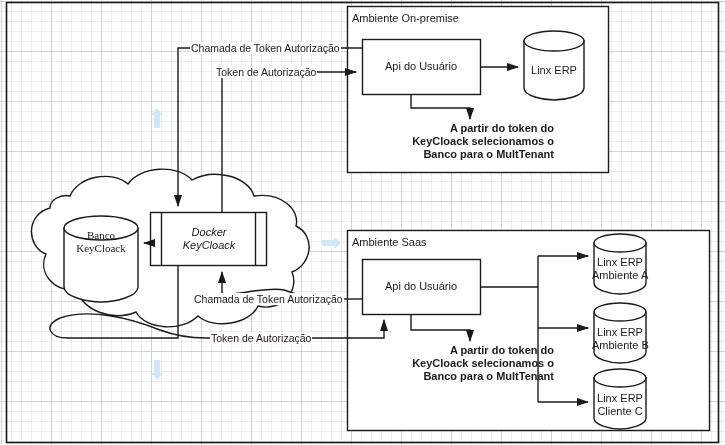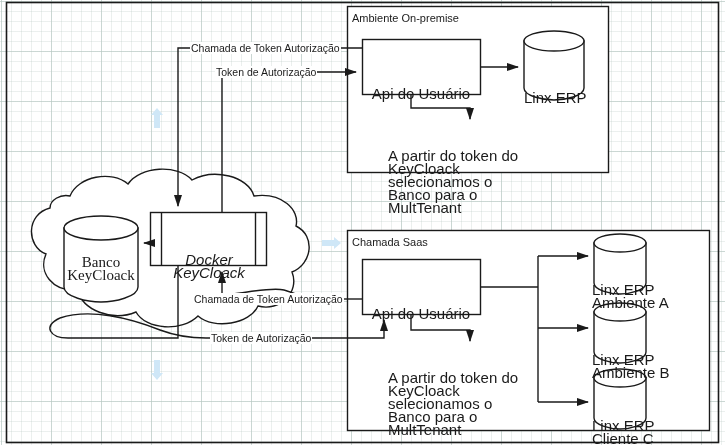--- a/index.html
+++ b/index.html
@@ -25,31 +25,31 @@
   }
   #svg-layer {
     position: absolute;
     top: 0;
     left: 0;
     width: 725px;
     height: 445px;
   }
   .lbl {
     position: absolute;
-    font-size: 15px;
+    font-size: 11px;
     color: #1a1a1a;
     line-height: 13px;
     text-align: center;
     white-space: nowrap;
     pointer-events: none;
-    margin-top: 27px;
   }
   .lbl.ml {
     white-space: normal;
-    text-align: left;
+    text-align: right;
+    font-weight: bold;
   }
   .edge-lbl {
     position: absolute;
     font-size: 10.5px;
     color: #1a1a1a;
     background: #ffffff;
     padding: 0 1px;
     line-height: 12px;
     white-space: nowrap;
   }
@@ -182,21 +182,21 @@
     </g>
     <g>
       <path d="M 157 380 L 151 373 L 154 373 L 154 360 L 160 360 L 160 373 L 163 373 Z" fill="#cfe7f7"></path>
     </g>
     <g>
       <path d="M 341 243 L 334 249 L 334 246 L 322 246 L 322 240 L 334 240 L 334 237 Z" fill="#cfe7f7"></path>
     </g>
   </svg>
 
   <div class="grp-title" style="left:352px; top:12px;">Ambiente On-premise</div>
-  <div class="grp-title" style="left:352px; top:236px;">Chamada Saas</div>
+  <div class="grp-title" style="left:352px; top:236px;">Ambiente Saas</div>
 
   <div class="lbl" style="left:162px; top:226px; width:94px;font-style:italic;">
     <div>Docker</div>
     <div>KeyCloack</div>
   </div>
 
   <div class="lbl" style="left:57px; top:229px; width:88px;font-family:Liberation Serif, serif;">
     <div>Banco</div>
     <div>KeyCloack</div>
   </div>

